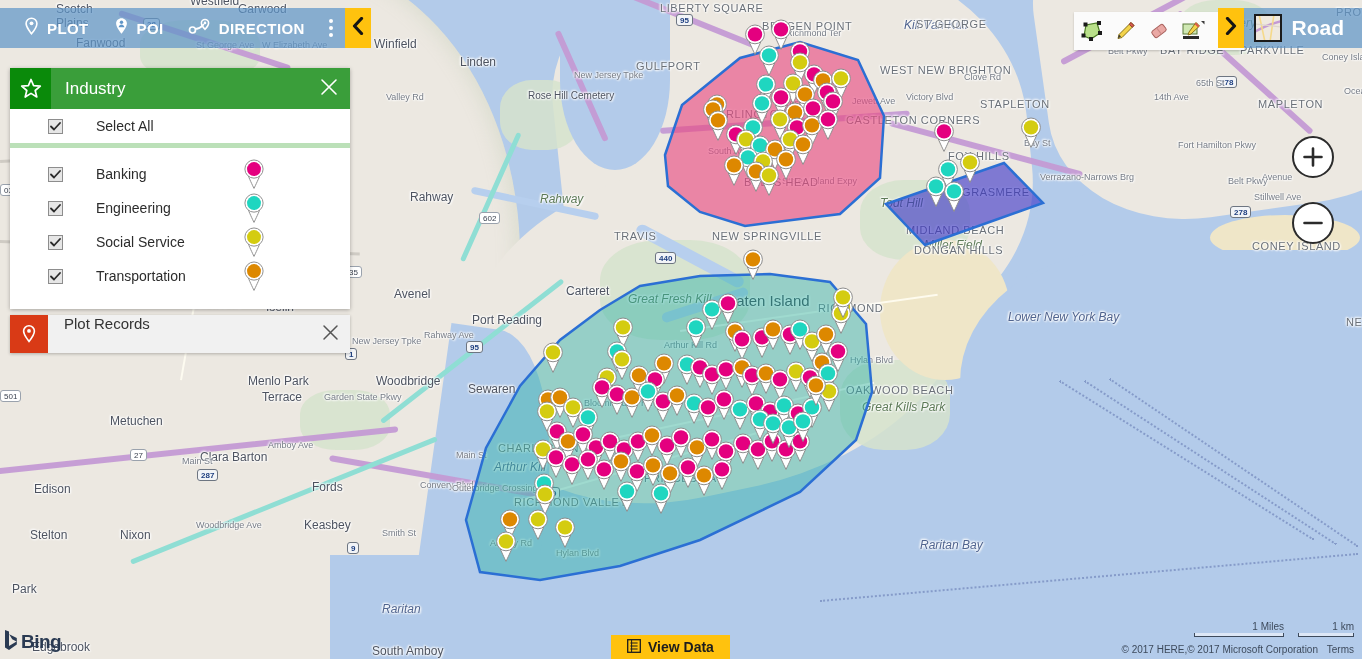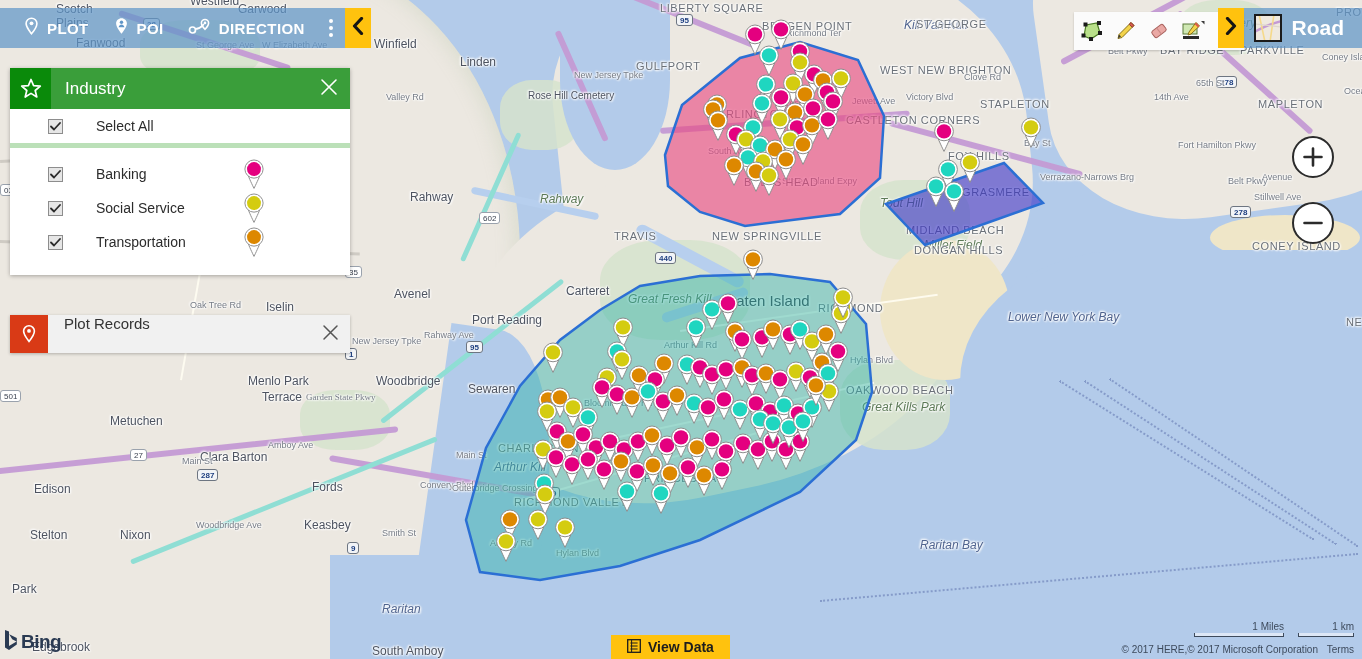--- a/index.html
+++ b/index.html
@@ -490,21 +490,21 @@
         <div class="maplabel " style="left: 200px; top: 450px;">Clara Barton</div>
         <div class="maplabel " style="left: 312px; top: 480px;">Fords</div>
         <div class="maplabel " style="left: 34px; top: 482px;">Edison</div>
         <div class="maplabel " style="left: 30px; top: 528px;">Stelton</div>
         <div class="maplabel " style="left: 120px; top: 528px;">Nixon</div>
         <div class="maplabel " style="left: 304px; top: 518px;">Keasbey</div>
         <div class="maplabel road-lbl" style="left: 382px; top: 528px;">Smith St</div>
         <div class="maplabel road-lbl" style="left: 456px; top: 450px;">Main St</div>
         <div class="maplabel road-lbl" style="left: 182px; top: 456px;">Main St</div>
         <div class="maplabel road-lbl" style="left: 196px; top: 520px;">Woodbridge Ave</div>
-        <div class="maplabel road-lbl" style="left: 306px; top: 392px; font-family: Liberation Serif, serif;">Garden State Pkwy</div>
+        <div class="maplabel road-lbl" style="left: 324px; top: 392px;">Garden State Pkwy</div>
         <div class="maplabel road-lbl" style="left: 352px; top: 336px;">New Jersey Tpke</div>
         <div class="maplabel road-lbl" style="left: 574px; top: 70px;">New Jersey Tpke</div>
         <div class="maplabel road-lbl" style="left: 424px; top: 330px;">Rahway Ave</div>
         <div class="maplabel road-lbl" style="left: 268px; top: 440px;">Amboy Ave</div>
         <div class="maplabel road-lbl" style="left: 420px; top: 480px;">Convery Blvd</div>
         <div class="maplabel " style="left: 12px; top: 582px;">Park</div>
         <div class="maplabel water-lbl" style="left: 382px; top: 602px;">Raritan</div>
         <div class="maplabel " style="left: 372px; top: 644px;">South Amboy</div>
         <div class="maplabel " style="left: 32px; top: 640px;">Edgebrook</div>
         <div class="maplabel road-lbl" style="left: 452px; top: 483px;">Outerbridge Crossing</div>
@@ -1677,20 +1677,33 @@
               <circle cx="11" cy="10.4" r="9.4" fill="#ffffff" stroke="#8d8d8d" stroke-width="1"></circle>
               <circle cx="11" cy="10.4" r="7.2" fill="#e4007f"></circle>
             </svg></div>
         </div>
         <div class="ip-row">
           <div class="ck">
             <svg width="11" height="9" viewBox="0 0 11 9">
               <path d="M1 4.5 L4 7.5 L10 1" fill="none" stroke="#2a2a2a" stroke-width="1.8" stroke-linecap="round" stroke-linejoin="round"></path>
             </svg>
           </div>
+          <div class="lbl">Engineering</div>
+          <div class="ip-pin"><svg width="22" height="30" viewBox="0 0 22 31">
+              <path d="M11 30.4 C11 30.4 6.4 21 5.2 17.6 L16.8 17.6 C15.6 21 11 30.4 11 30.4 Z" fill="#ffffff" stroke="#8d8d8d" stroke-width="1"></path>
+              <circle cx="11" cy="10.4" r="9.4" fill="#ffffff" stroke="#8d8d8d" stroke-width="1"></circle>
+              <circle cx="11" cy="10.4" r="7.2" fill="#1fd6c0"></circle>
+            </svg></div>
+        </div>
+        <div class="ip-row">
+          <div class="ck">
+            <svg width="11" height="9" viewBox="0 0 11 9">
+              <path d="M1 4.5 L4 7.5 L10 1" fill="none" stroke="#2a2a2a" stroke-width="1.8" stroke-linecap="round" stroke-linejoin="round"></path>
+            </svg>
+          </div>
           <div class="lbl">Social Service</div>
           <div class="ip-pin"><svg width="22" height="30" viewBox="0 0 22 31">
               <path d="M11 30.4 C11 30.4 6.4 21 5.2 17.6 L16.8 17.6 C15.6 21 11 30.4 11 30.4 Z" fill="#ffffff" stroke="#8d8d8d" stroke-width="1"></path>
               <circle cx="11" cy="10.4" r="9.4" fill="#ffffff" stroke="#8d8d8d" stroke-width="1"></circle>
               <circle cx="11" cy="10.4" r="7.2" fill="#d4cc10"></circle>
             </svg></div>
         </div>
         <div class="ip-row">
           <div class="ck">
             <svg width="11" height="9" viewBox="0 0 11 9">

